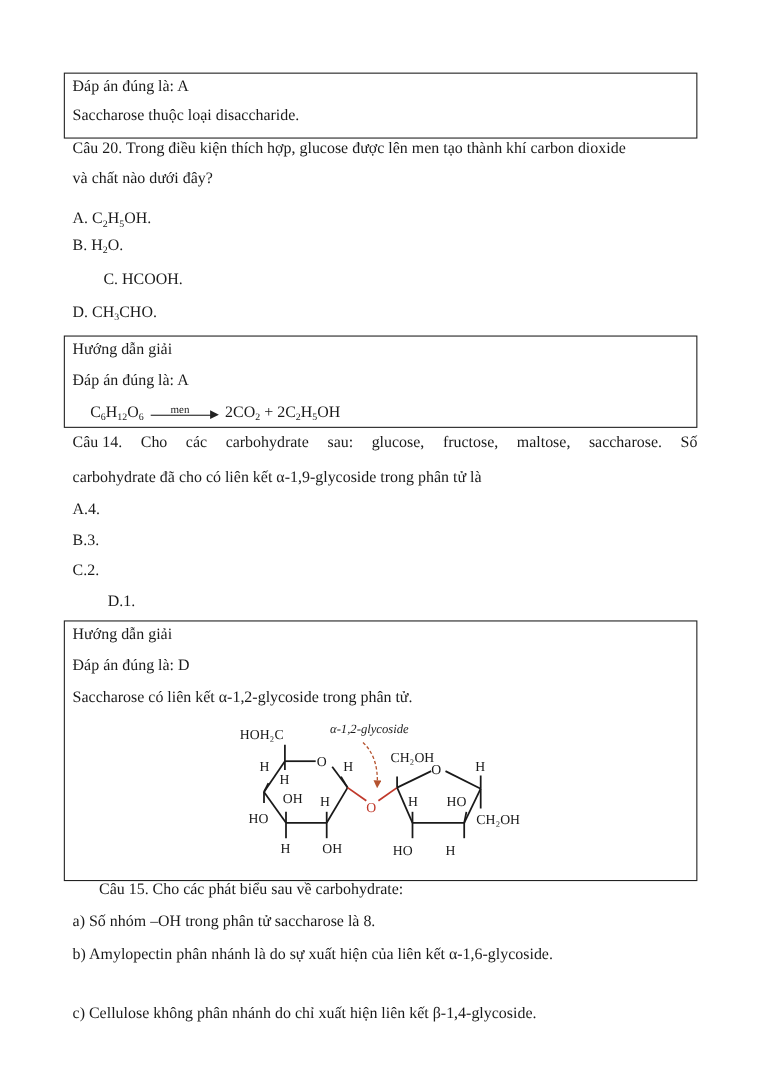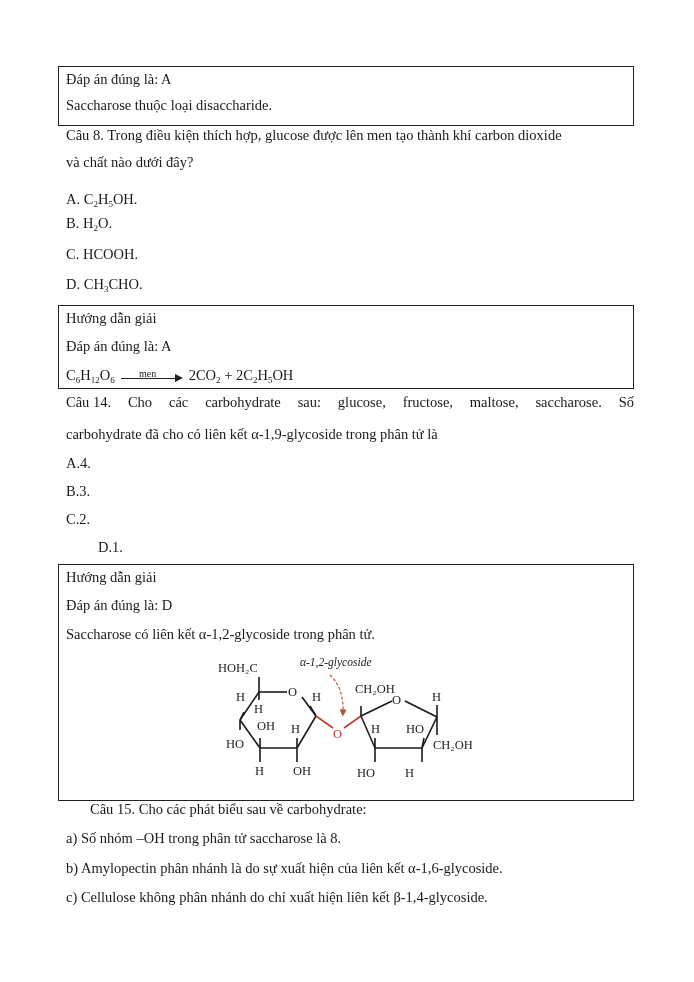--- a/index.html
+++ b/index.html
@@ -19,46 +19,46 @@
   svg text { font-family:"Liberation Serif", "DejaVu Serif", serif; }
 </style>
 </head>
 <body>
 
 <div class="box" style="top:66px; height:60px;"></div>
 <div class="line b" style="top:70px;">Đáp án đúng là: A</div>
 <div class="line" style="top:96px;">Saccharose thuộc loại disaccharide.</div>
 
 <div class="line" style="top:126px;">
-  <span class="b">Câu 8.</span>
+  <span class="b">Câu 20.</span>
   <span>Trong điều kiện thích hợp, glucose được lên men tạo thành khí carbon dioxide</span>
 </div>
 <div class="line" style="top:153px;text-align:right;">và chất nào dưới đây?</div>
 
 <div class="line" style="top:190px;">
   <span class="b">A.</span>
   <span><span>C</span><sub>2</sub><span>H</span><sub>5</sub><span>OH.</span></span>
 </div>
 <div class="line" style="top:214px;">
   <span class="b">B.</span>
   <span><span>H</span><sub>2</sub><span>O.</span></span>
 </div>
-<div class="line" style="top:245px;">
+<div class="line" style="top:245px;margin-left:28px;">
   <span class="b">C.</span>
   <span>HCOOH.</span>
 </div>
 <div class="line" style="top:275px;">
   <span class="b">D.</span>
   <span><span>CH</span><sub>3</sub><span>CHO.</span></span>
 </div>
 
 <div class="box" style="top:305px; height:84px;"></div>
 <div class="line b" style="top:309px;">Hướng dẫn giải</div>
 <div class="line b" style="top:337px;">Đáp án đúng là: A</div>
-<div class="line" style="top:366px;">
+<div class="line" style="top:366px;margin-left:16px;">
   <span><span>C</span><sub>6</sub><span>H</span><sub>12</sub><span>O</span><sub>6</sub></span><span class="arrow"><span class="lbl">men</span><span class="shaft"></span><span class="head"></span></span><span><span>2CO</span><sub>2</sub></span>
   <span>+</span>
   <span><span>2C</span><sub>2</sub><span>H</span><sub>5</sub><span>OH</span></span>
 </div>
 
 <div class="line just" style="top:393px;">
   <span class="b">Câu 14.</span>
   <span>Cho</span>
     <span>các</span>
     <span>carbohydrate</span>
@@ -154,13 +154,13 @@
     <text x="405" y="777">H</text>
   </g>
 </svg>
 
 <div class="line" style="top:800px;margin-left:24px;">
   <span class="b">Câu 15.</span>
   <span>Cho các phát biểu sau về carbohydrate:</span>
 </div>
 <div class="line" style="top:829px;">a) Số nhóm –OH trong phân tử saccharose là 8.</div>
 <div class="line" style="top:859px;">b) Amylopectin phân nhánh là do sự xuất hiện của liên kết α-1,6-glycoside.</div>
-<div class="line" style="top:888px;text-align:right;">c) Cellulose không phân nhánh do chỉ xuất hiện liên kết β-1,4-glycoside.</div>
+<div class="line" style="top:912px;text-align:right;">c) Cellulose không phân nhánh do chỉ xuất hiện liên kết β-1,4-glycoside.</div>
 
 </body></html>

